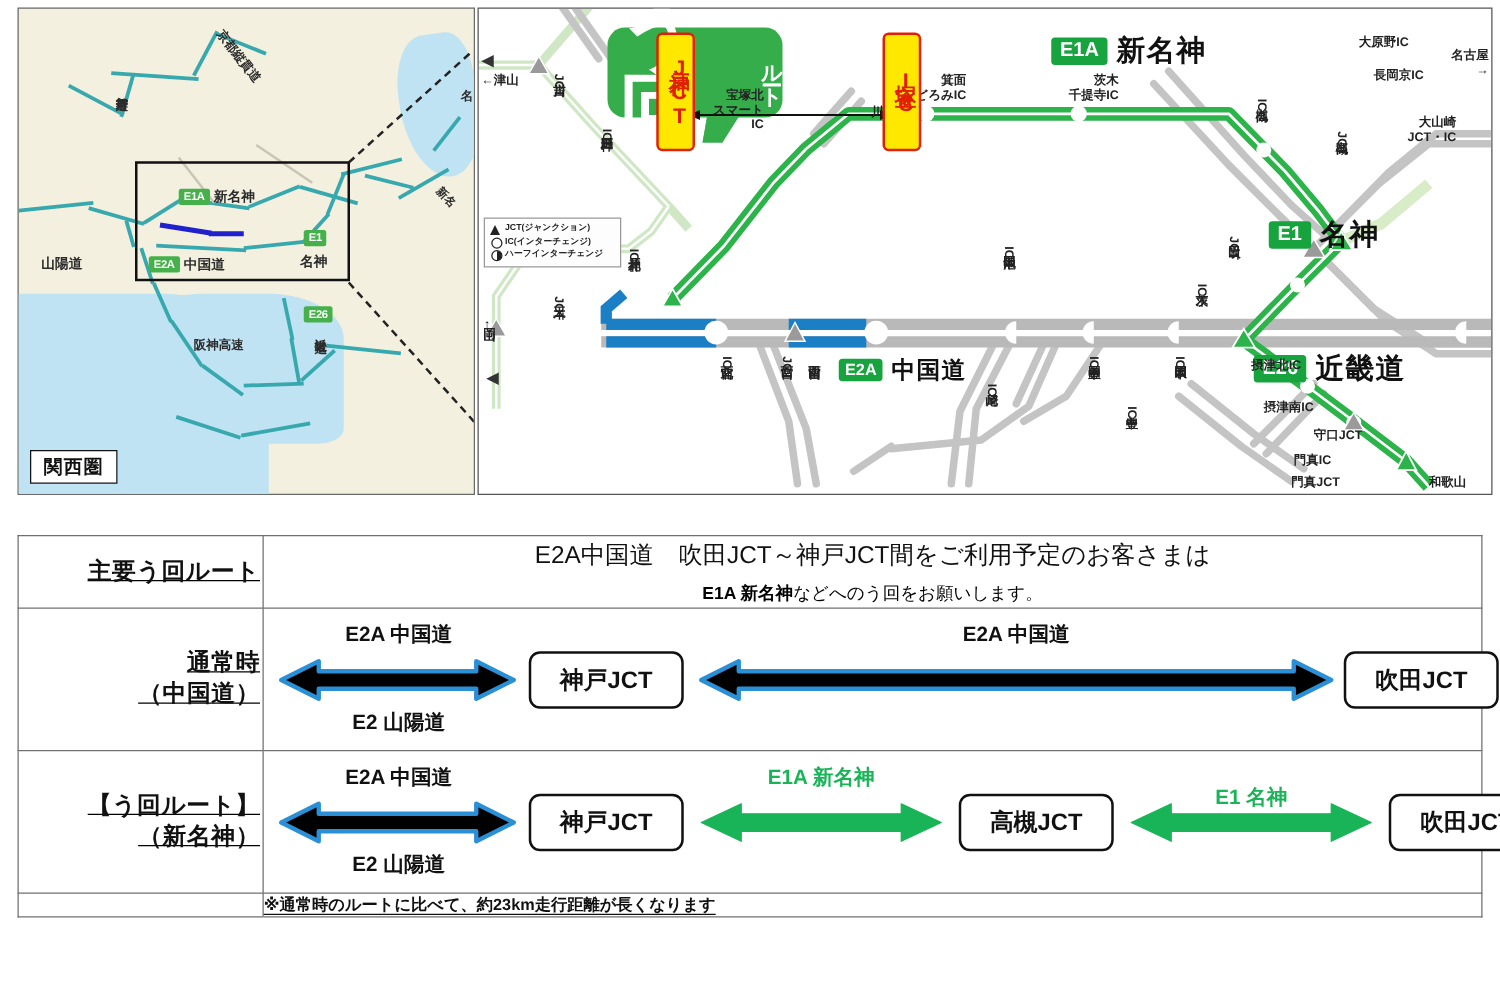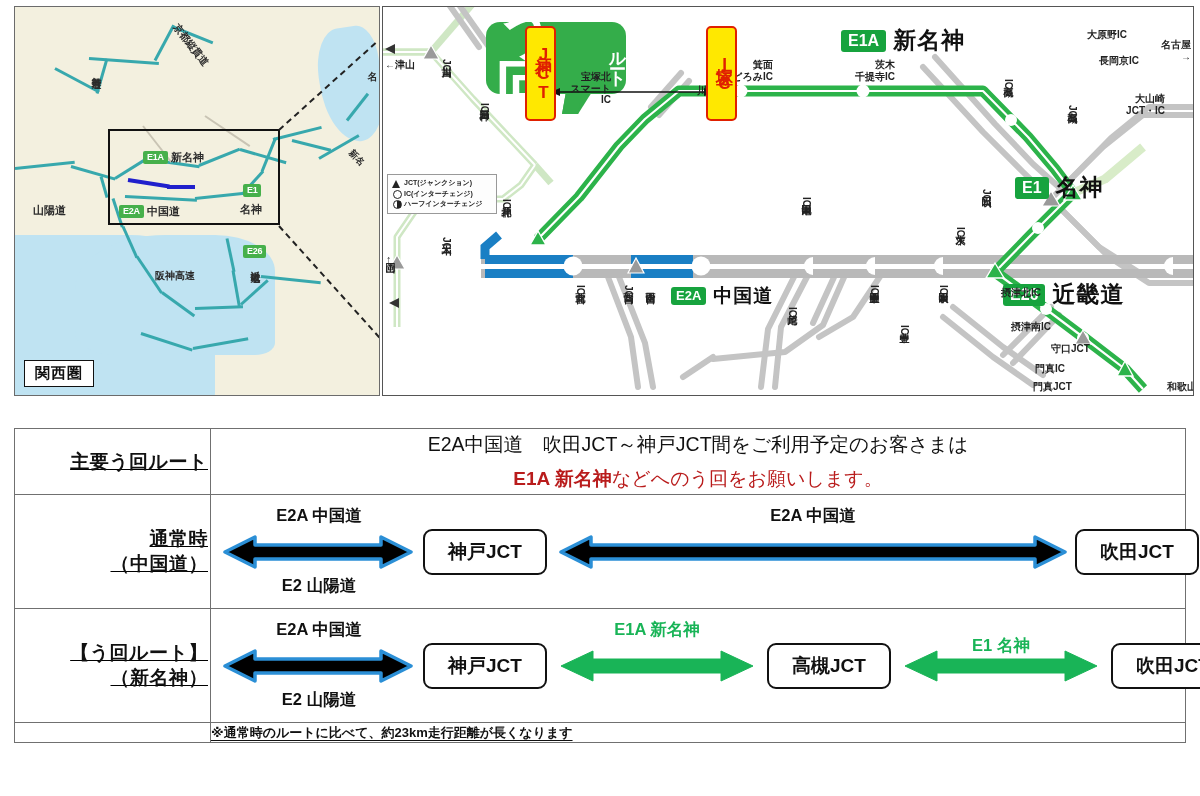--- a/index.html
+++ b/index.html
@@ -315,22 +315,22 @@
     padding: 6px 2px;
   }
   .hdr-cell { padding: 13px 14px 15px 14px; text-align: center; }
   .hdr-line1 {
     font-size: 19.5px;
     color: #111;
     line-height: 1.55;
     letter-spacing: 0px;
   }
   .hdr-line2 {
-    font-size: 19px;
-    color: #b91c1c;
+    font-size: 14px;
+    color: #000000;
     line-height: 1.55;
     letter-spacing: 0px;
     margin-top: 5px;
   }
   .hdr-line2 .em { font-weight: bold; }
 
   .diagram-cell { padding: 8px 14px 10px 14px; height: 114px; }
   .diagram {
     position: relative;
     width: 100%;
@@ -642,21 +642,21 @@
       <div class="map-txt vert" style="left:555px; top:278px;">中国吹田IC</div>
       <div class="map-txt vert" style="left:404px; top:300px;">尼崎IC</div>
       <div class="map-txt vert" style="left:516px; top:318px;">豊中IC</div>
       <div class="map-txt vert" style="left:598px; top:182px;">吹田JCT</div>
       <div class="map-txt vert" style="left:572px; top:220px;">茨木IC</div>
       <div class="map-txt" style="left:618px; top:280px;">摂津北IC</div>
       <div class="map-txt" style="left:628px; top:314px;">摂津南IC</div>
       <div class="map-txt" style="left:668px; top:336px;">守口JCT</div>
       <div class="map-txt" style="left:652px; top:356px;text-align:center;">門真IC</div>
       <div class="map-txt" style="left:650px; top:374px;">門真JCT</div>
-      <div class="map-txt" style="left:784px; top:374px;">和歌山</div>
+      <div class="map-txt" style="left:760px; top:374px;">和歌山</div>
     </div>
   </div>
 
   <div id="table-wrap">
     <table id="route-table">
       <tbody>
 
         <tr>
           <td class="col-label">
             <div class="lbl-text">主要う回ルート</div>

